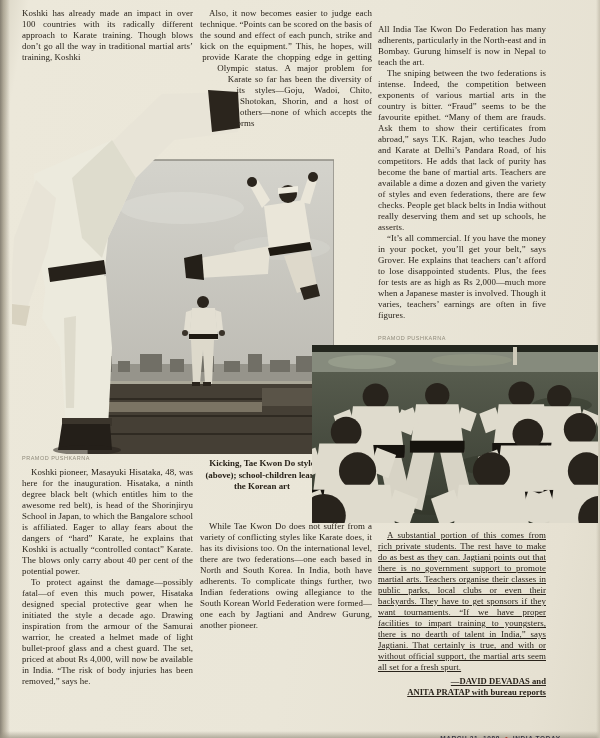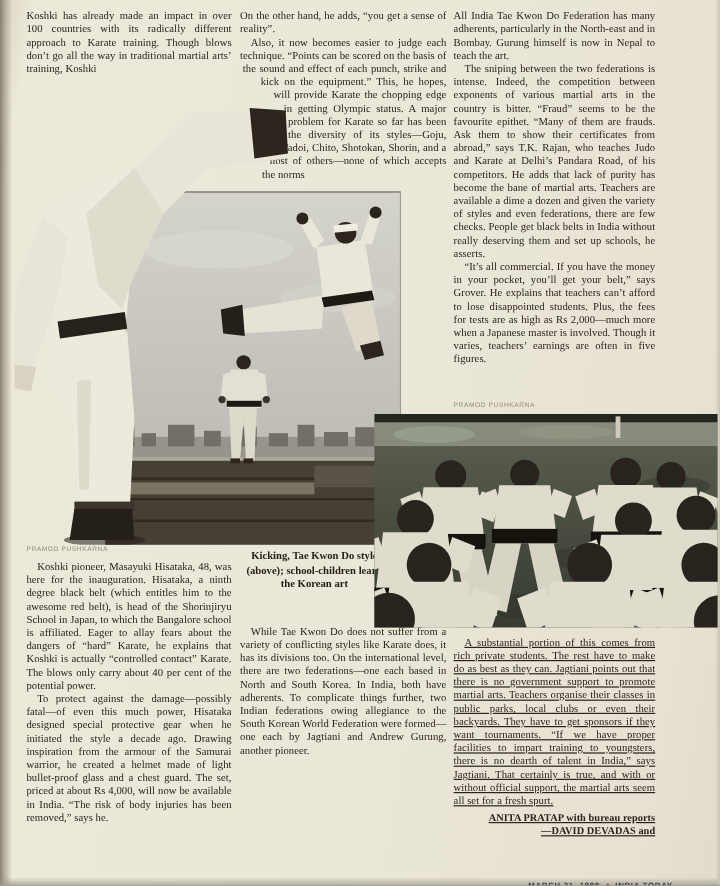--- a/index.html
+++ b/index.html
@@ -12,21 +12,21 @@
     background:linear-gradient(to right,#6f695c 0%,#a39c8a 35%,rgba(190,184,168,0) 100%);opacity:.8;}
   .edge-bottom{position:absolute;left:0;bottom:0;width:100%;height:7px;
     background:linear-gradient(to top,#9a9483 0%,rgba(190,184,168,0) 100%);opacity:.7;}
   .edge-right{position:absolute;right:0;top:0;width:4px;height:100%;
     background:linear-gradient(to left,#c9c3b2 0%,rgba(190,184,168,0) 100%);}
   .col{position:absolute;text-align:justify;font-size:8.9px;line-height:11px;letter-spacing:.05px;}
   .col p{margin:0;}
   .col p.ind{text-indent:9px;}
   .c1t{left:22px;top:8px;width:171px;}
   .c2t{left:200px;top:8px;width:172px;}
-  .c3t{left:378px;top:8px;width:168px;}
+  .c3t{left:378px;top:24px;width:168px;}
   .c1b{left:22px;top:467px;width:171px;}
   .c2b{left:200px;top:521px;width:172px;}
   .c3b{left:378px;top:530px;width:168px;text-decoration:underline;}
   .wrap-spacer{float:left;width:40px;height:148px;
     shape-outside:polygon(0 36%,45% 45%,80% 55%,100% 63%,100% 68%,78% 75%,55% 82%,62% 87%,25% 92%,0 96%);}
   .caption{position:absolute;left:202px;top:458px;width:120px;text-align:center;
     font-size:8.9px;line-height:11.5px;font-weight:bold;color:#241e15;}
   .credit{position:absolute;font-family:"Liberation Sans",sans-serif;font-size:5.5px;
     letter-spacing:.5px;color:#8f8a7b;}
   .credit1{left:22px;top:455px;}
@@ -50,21 +50,20 @@
   <div class="edge-left"></div>
   <div class="edge-bottom"></div>
   <div class="edge-right"></div>
 
   <div class="col c1t">
     <p>Koshki has already made an impact in over 100 countries with its radically different approach to Karate training. Though blows don’t go all the way in traditional martial arts’ training, Koshki</p>
   </div>
 
   <div class="col c2t">
     <div class="wrap-spacer"></div>
-    <p>On the other hand, he adds, “you get a sense of reality”.</p>
     <p class="ind">Also, it now becomes easier to judge each technique. “Points can be scored on the basis of the sound and effect of each punch, strike and kick on the equipment.” This, he hopes, will provide Karate the chopping edge in getting Olympic status. A major problem for Karate so far has been the diversity of its styles—Goju, Wadoi, Chito, Shotokan, Shorin, and a host of others—none of which accepts the norms</p>
   </div>
 
   <div class="col c3t">
     <p>All India Tae Kwon Do Federation has many adherents, particularly in the North-east and in Bombay. Gurung himself is now in Nepal to teach the art.</p>
     <p class="ind">The sniping between the two federations is intense. Indeed, the competition between exponents of various martial arts in the country is bitter. “Fraud” seems to be the favourite epithet. “Many of them are frauds. Ask them to show their certificates from abroad,” says T.K. Rajan, who teaches Judo and Karate at Delhi’s Pandara Road, of his competitors. He adds that lack of purity has become the bane of martial arts. Teachers are available a dime a dozen and given the variety of styles and even federations, there are few checks. People get black belts in India without really deserving them and set up schools, he asserts.</p>
     <p class="ind">“It’s all commercial. If you have the money in your pocket, you’ll get your belt,” says Grover. He explains that teachers can’t afford to lose disappointed students. Plus, the fees for tests are as high as Rs 2,000—much more when a Japanese master is involved. Though it varies, teachers’ earnings are often in five figures.</p>
   </div>
 
   <div class="photo main-photo">
@@ -219,22 +218,22 @@
     <p class="ind">To protect against the damage—possibly fatal—of even this much power, Hisataka designed special protective gear when he initiated the style a decade ago. Drawing inspiration from the armour of the Samurai warrior, he created a helmet made of light bullet-proof glass and a chest guard. The set, priced at about Rs 4,000, will now be available in India. “The risk of body injuries has been removed,” says he.</p>
   </div>
 
   <div class="col c2b">
     <p class="ind">While Tae Kwon Do does not suffer from a variety of conflicting styles like Karate does, it has its divisions too. On the international level, there are two federations—one each based in North and South Korea. In India, both have adherents. To complicate things further, two Indian federations owing allegiance to the South Korean World Federation were formed—one each by Jagtiani and Andrew Gurung, another pioneer.</p>
   </div>
 
   <div class="col c3b">
     <p class="ind">A substantial portion of this comes from rich private students. The rest have to make do as best as they can. Jagtiani points out that there is no government support to promote martial arts. Teachers organise their classes in public parks, local clubs or even their backyards. They have to get sponsors if they want tournaments. “If we have proper facilities to impart training to youngsters, there is no dearth of talent in India,” says Jagtiani. That certainly is true, and with or without official support, the martial arts seem all set for a fresh spurt.</p>
     <div class="byline">
+      <div>—DAVID DEVADAS and</div>
       <div>ANITA PRATAP with bureau reports</div>
-      <div>—DAVID DEVADAS and</div>
     </div>
   </div>
 
   <div class="footer">
     <span class="fsmall">MARCH 31, 1988</span>
     <span class="dot">•</span>
     <span class="fsmall">INDIA TODAY</span>
     <span class="fpage">191</span>
   </div>
 

